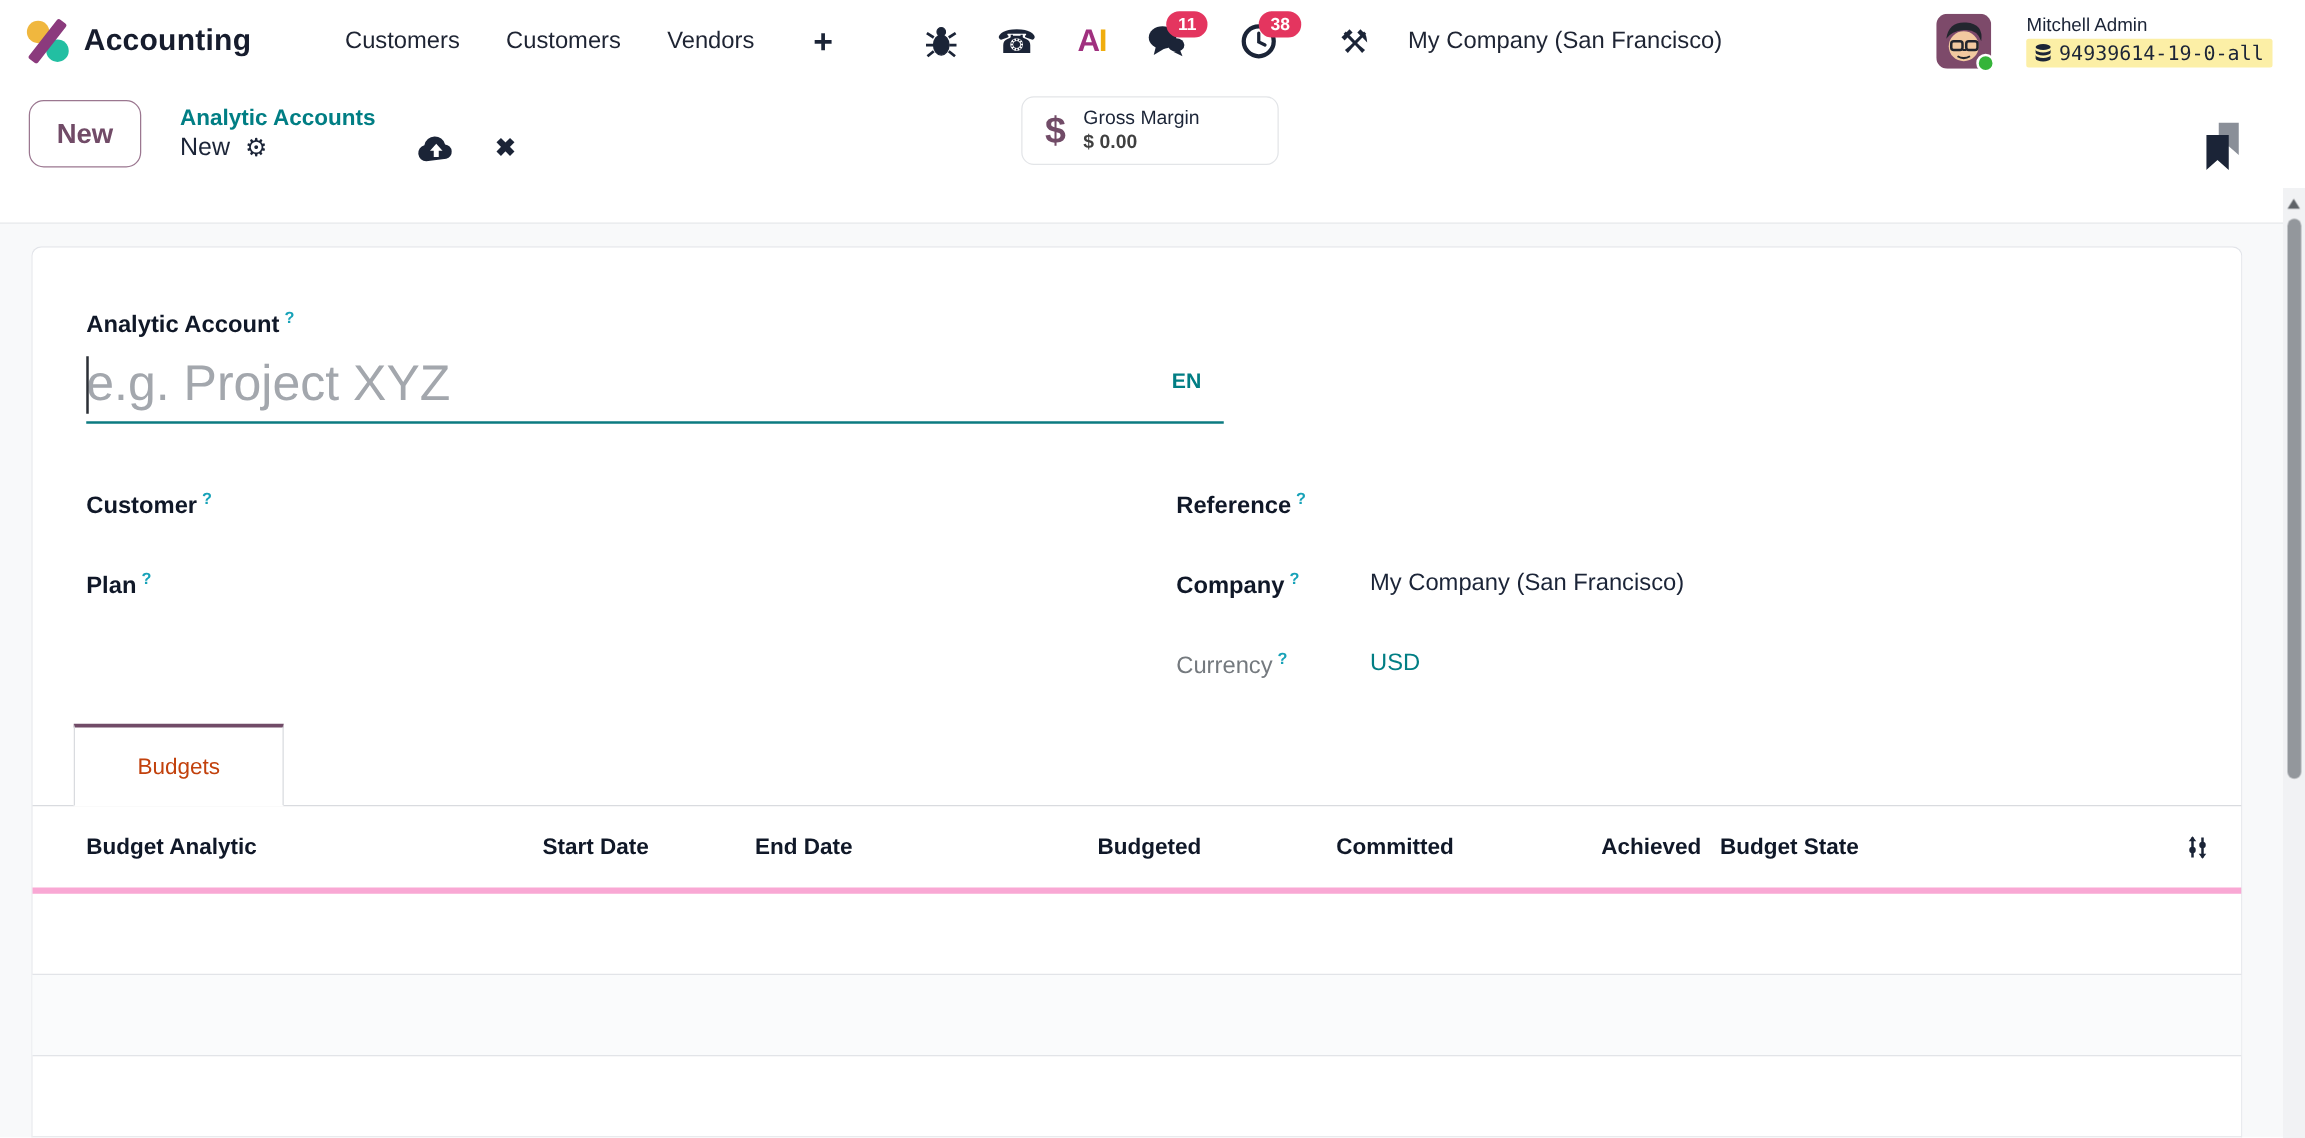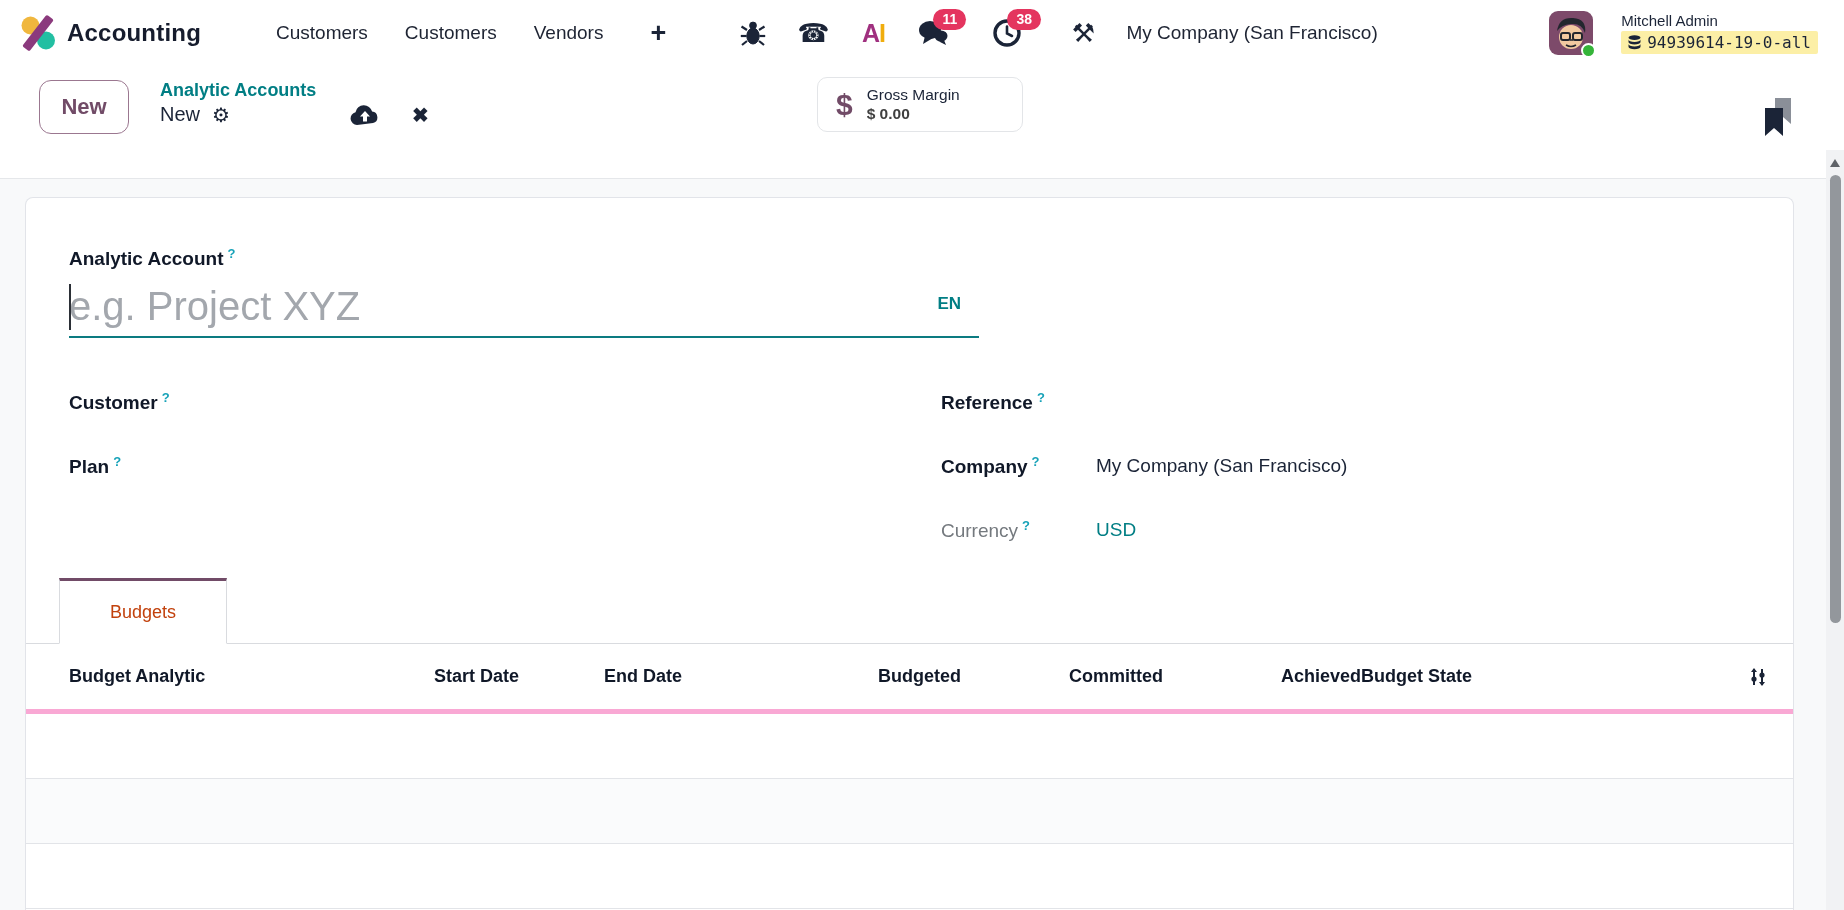--- a/index.html
+++ b/index.html
@@ -27,21 +27,21 @@
   .status-dot { position:absolute; right:-3px; bottom:-3px; width:15px; height:15px;
     border-radius:50%; background:#35b439; border:2px solid #fff; }
   .user-meta { display:flex; flex-direction:column; gap:2px; }
   .user-name { font-size:15px; font-weight:500; color:#1b2437; }
   .db-chip { display:inline-flex; align-items:center; gap:6px; background:#fcefa6;
     padding:2px 7px; border-radius:2px; }
   .db-name { font-family:"DejaVu Sans Mono", monospace; font-size:16px; color:#1b2437; }
 
   
   .control-panel { position:relative; height:113px; background:#fff; border-bottom:1px solid #e5e7ea; }
-  .cp-left { position:absolute; left:39px; top:14px; display:flex; align-items:flex-start; }
+  .cp-left { position:absolute; left:23px; top:14px; display:flex; align-items:center; }
   .new-btn { width:90px; height:54px; border:1px solid #9b7790; border-radius:12px; background:#fff;
     color:#714B67; font-size:22px; font-weight:600; cursor:pointer; font-family:inherit; }
   .breadcrumb { margin-left:31px; display:flex; flex-direction:column; gap:2px; }
   .bc-parent { font-size:18px; font-weight:600; color:#017e84; cursor:pointer; }
   .bc-line2 { display:flex; align-items:center; }
   .bc-current { font-size:20px; font-weight:500; color:#1b2437; }
   .gear { margin-left:12px; font-size:20px; color:#1b2437; cursor:pointer; line-height:1; }
   .save-icons { display:flex; align-items:center; gap:32px; margin-left:120px; }
   .discard { font-size:20px; font-weight:700; color:#1b2437; cursor:pointer; line-height:1; }
   .stat-btn { position:absolute; left:817px; top:11px; width:206px; height:55px;
@@ -82,21 +82,21 @@
   .tab { width:168px; height:66px; background:#fff; border:1px solid #d9dbdf; border-bottom:1px solid #fff;
     border-top:3px solid #714B67; margin-bottom:-1px; display:flex; align-items:center;
     justify-content:center; font-size:18px; font-weight:500; color:#c2410c; cursor:pointer; }
 
   
   .btable { width:100%; }
   .thead { display:grid; grid-template-columns:400px 155px 190px 190px 202px 198px 360px 1fr;
     height:70px; align-items:center; border-bottom:5px solid #f9a8d4; }
   .th { font-size:18px; font-weight:700; color:#101828; white-space:nowrap; }
   .th.c1 { padding-left:43px; } .th.c2 { padding-left:8px; } .th.c3 { padding-left:23px; }
-  .th.num { text-align:right; } .th.c7 { padding-left:0; }
+  .th.num { text-align:right; } .th.c7 { padding-left:15px; }
   .th.c8 { display:flex; justify-content:flex-end; padding-right:25px; }
   .empty-row { height:65px; border-bottom:1px solid #e2e4e8; }
   .empty-row.alt { background:#fafbfc; }
 
   
   .scrollbar { position:fixed; top:150px; right:0; width:18px; height:760px; background:#f1f2f4; }
   .sb-arrow { width:0; height:0; margin:9px auto 0; border-left:5px solid transparent;
     border-right:5px solid transparent; border-bottom:8px solid #5f6368; }
   .sb-thumb { width:11px; margin:8px auto 0; height:448px; background:#93979c; border-radius:6px; }
 </style>

